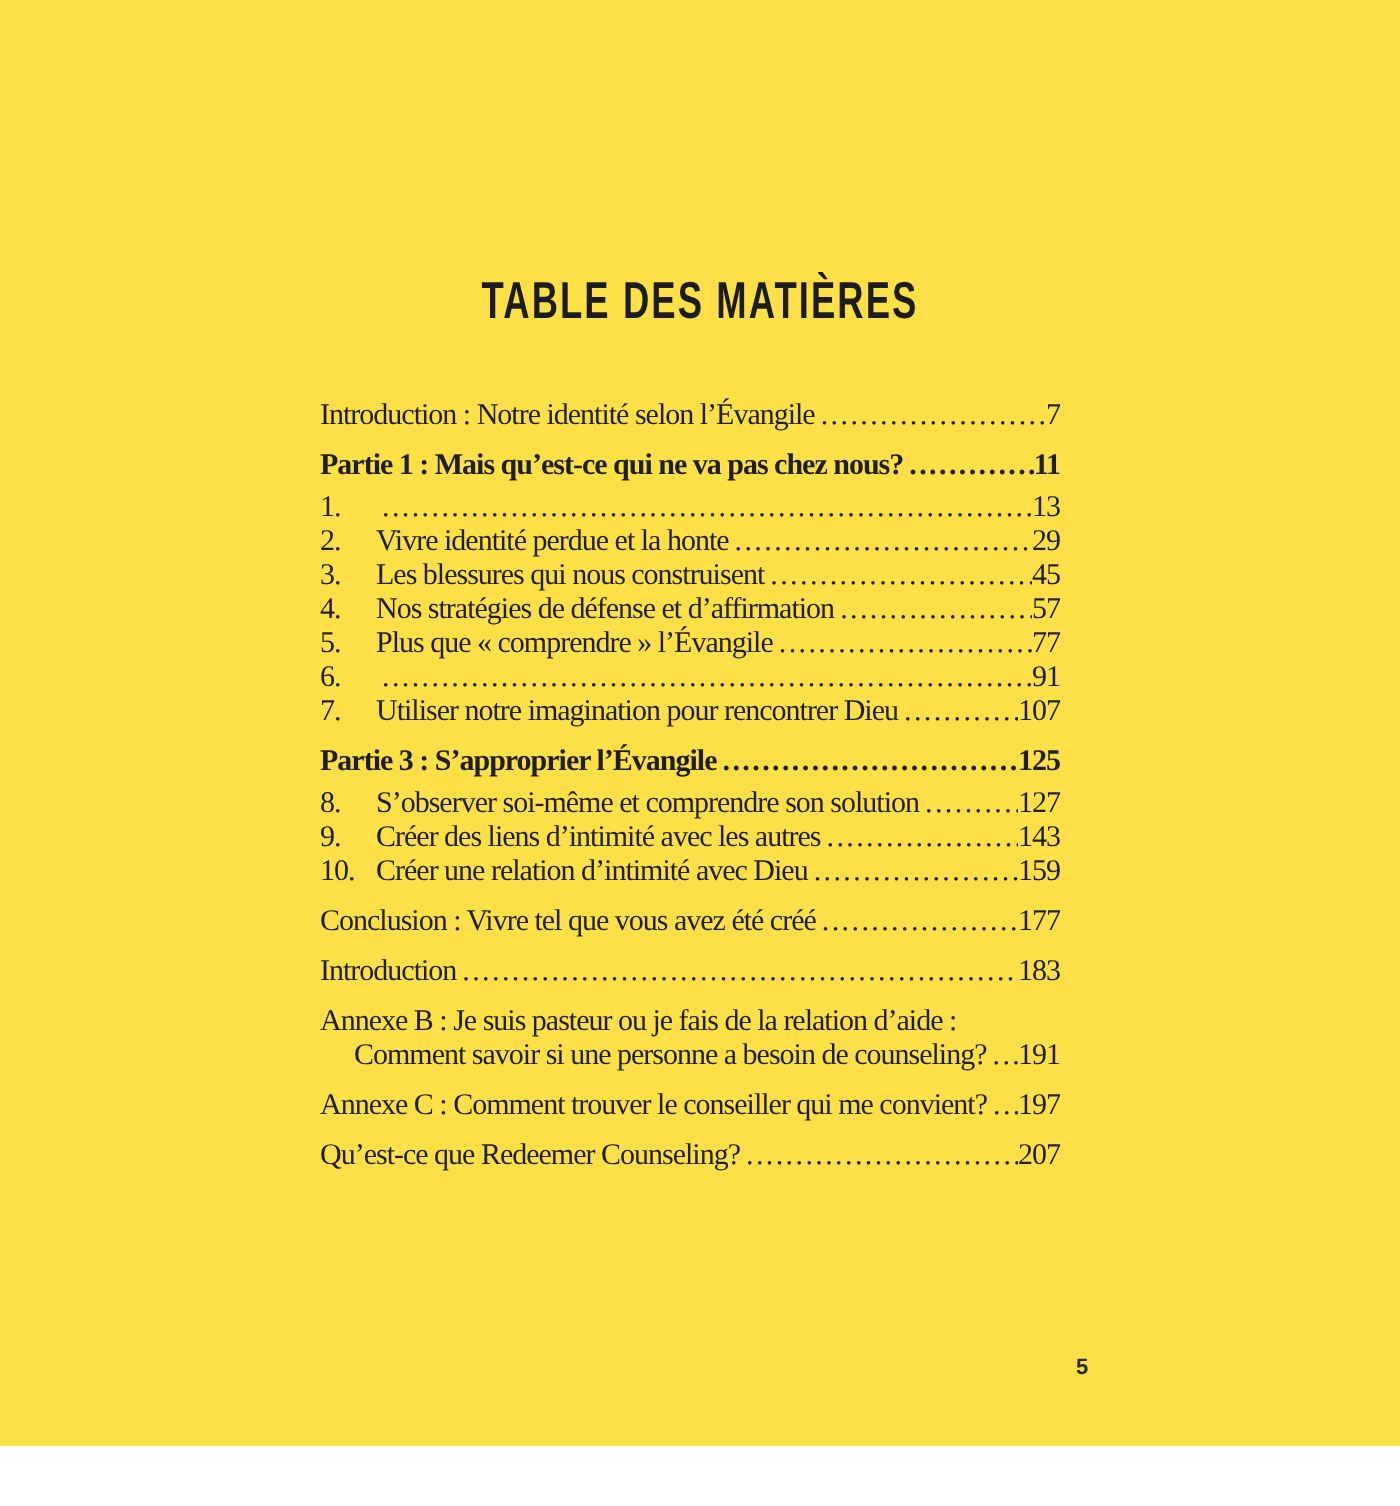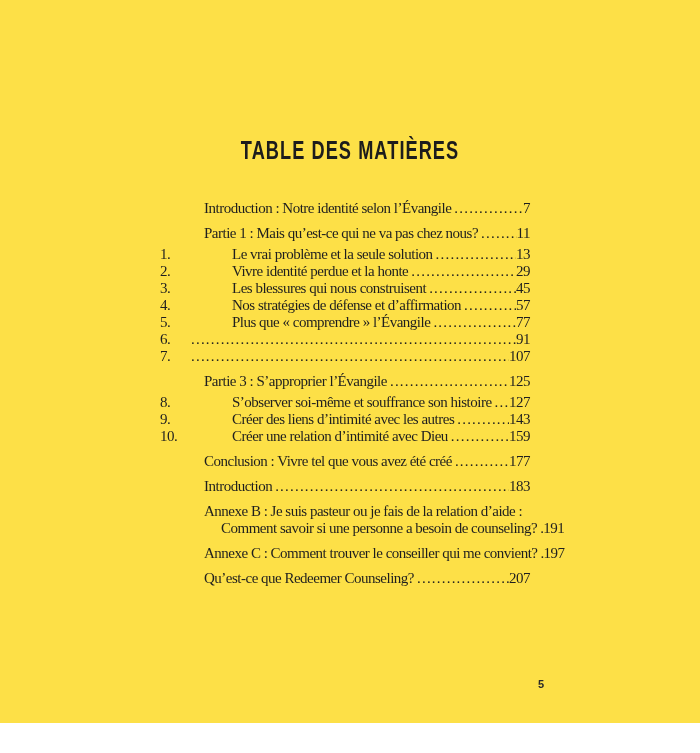--- a/index.html
+++ b/index.html
@@ -41,24 +41,24 @@
     letter-spacing:-0.5px;
     color:#1f1f1f;
   }
   .row {
     display:flex;
     align-items:baseline;
     line-height:17px;
     white-space:nowrap;
   }
   .row.gap { margin-top:8px; }
-  .row.hdr { font-weight:400; margin-bottom:4px; }
+  .row.hdr { font-weight:700; margin-bottom:4px; }
   .row.cont { padding-left:17px; }
   .num { flex:0 0 28px; }
-  .lbl { flex:0 0 auto;margin-left:44px; }
+  .lbl { flex:0 0 auto; }
   .leader {
     flex:1 1 auto;
     min-width:6px;
     overflow:hidden;
     padding-left:3px;
   }
   .leader::after {
     content:"..........................................................................................................................";
     letter-spacing:1.2px;
   }
@@ -90,21 +90,20 @@
         <span class="leader"></span>
         <span class="pg">7</span>
       </div>
       <div class="row hdr gap">
         <span class="lbl">Partie 1 : Mais qu’est-ce qui ne va pas chez nous?</span>
         <span class="leader"></span>
         <span class="pg">11</span>
       </div>
       <div class="row">
         <span class="num">1.</span>
-        <span class="lbl">Le vrai problème et la seule solution</span>
         <span class="leader"></span>
         <span class="pg">13</span>
       </div>
       <div class="row">
         <span class="num">2.</span>
         <span class="lbl">Vivre identité perdue et la honte</span>
         <span class="leader"></span>
         <span class="pg">29</span>
       </div>
       <div class="row">
@@ -125,31 +124,32 @@
         <span class="leader"></span>
         <span class="pg">77</span>
       </div>
       <div class="row">
         <span class="num">6.</span>
         <span class="leader"></span>
         <span class="pg">91</span>
       </div>
       <div class="row">
         <span class="num">7.</span>
+        <span class="lbl">Utiliser notre imagination pour rencontrer Dieu</span>
         <span class="leader"></span>
         <span class="pg">107</span>
       </div>
       <div class="row hdr gap">
         <span class="lbl">Partie 3 : S’approprier l’Évangile</span>
         <span class="leader"></span>
         <span class="pg">125</span>
       </div>
       <div class="row">
         <span class="num">8.</span>
-        <span class="lbl">S’observer soi-même et souffrance son histoire</span>
+        <span class="lbl">S’observer soi-même et comprendre son solution</span>
         <span class="leader"></span>
         <span class="pg">127</span>
       </div>
       <div class="row">
         <span class="num">9.</span>
         <span class="lbl">Créer des liens d’intimité avec les autres</span>
         <span class="leader"></span>
         <span class="pg">143</span>
       </div>
       <div class="row">

